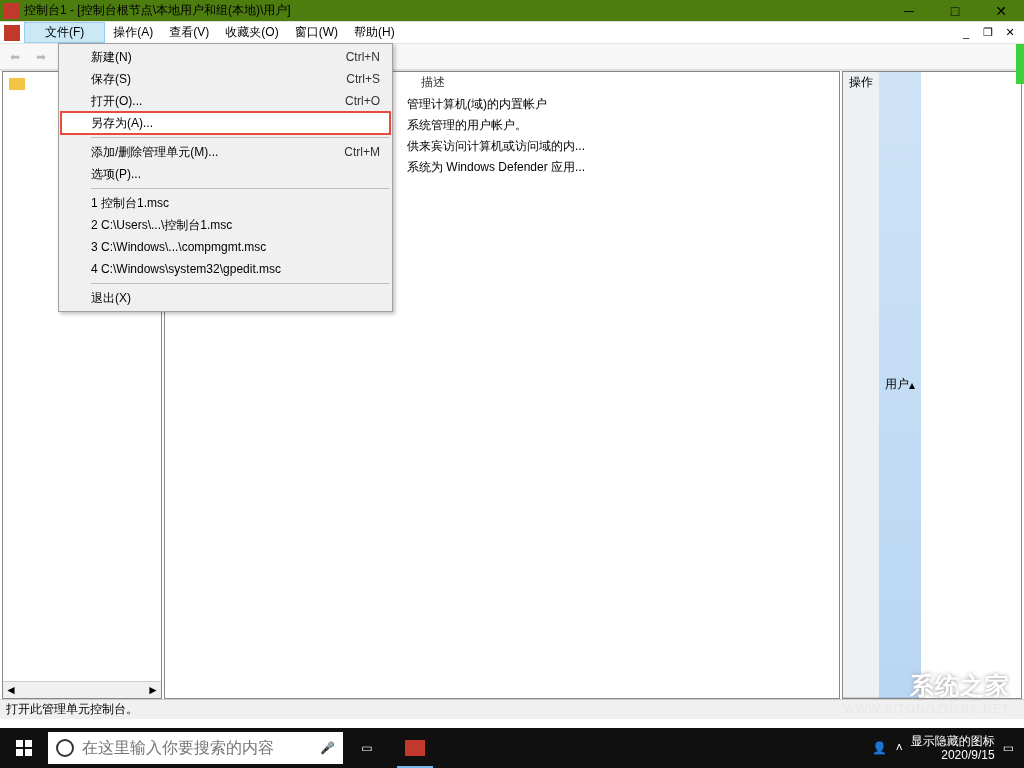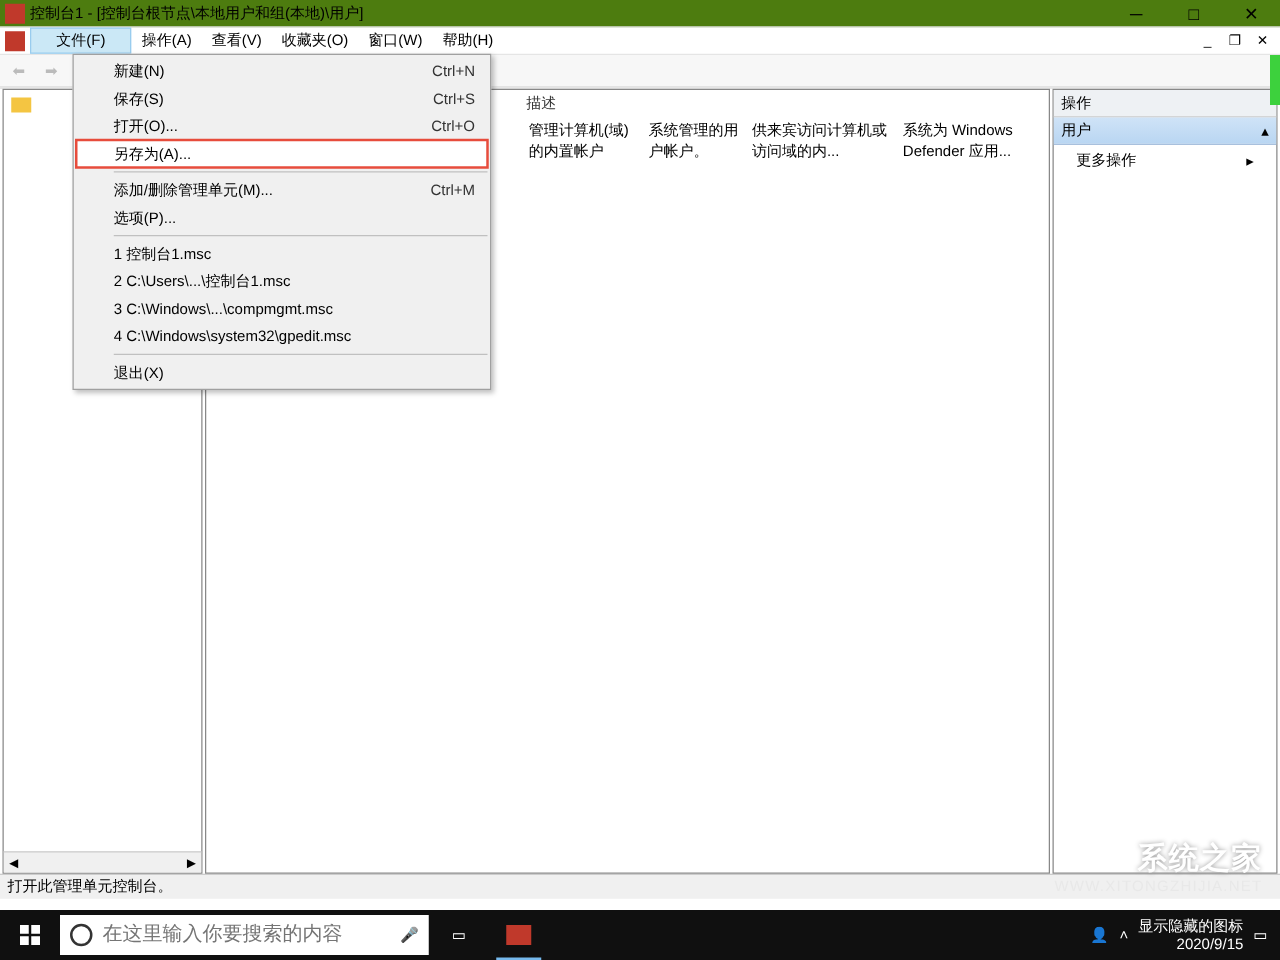--- a/index.html
+++ b/index.html
@@ -29,24 +29,24 @@
 .tb-btn { width: 18px; height: 18px; display:flex; align-items:center; justify-content:center; color:#555; }
 .tb-btn.disabled { color: #bbb; }
 
 .workspace { display: flex; height: 629px; border-top: 1px solid #ddd; }
 .left-pane { width: 160px; border: 1px solid #888; margin: 0 2px; background: #fff; position: relative; }
 .left-pane .hscroll { position: absolute; bottom: 0; left: 0; right: 0; height: 17px; border-top: 1px solid #ccc; background: #f0f0f0; display: flex; align-items: center; justify-content: space-between; padding: 0 2px;}
 .left-pane .folder-icon { position: absolute; top: 6px; left: 6px; width: 16px; height: 12px; background: #f4c542; }
 
 .center-pane { flex: 1; border: 1px solid #888; background: #fff; position: relative; }
 .center-pane .col-head { position: absolute; top: 0; left: 250px; height: 22px; padding: 2px 6px; color: #333; }
-.center-pane .rows { position: absolute; top: 24px; left: 258px; display: flex; flex-direction: row; gap: 4px; }
+.center-pane .rows { position: absolute; top: 24px; left: 242px; display: flex; flex-direction: column; gap: 4px; }
 .center-pane .cell { font-size: 12px; }
 
-.right-pane { width: 180px; border: 1px solid #888; margin: 0 2px; background: #fff; display: flex; flex-direction: column; }
+.right-pane { width: 180px; border: 1px solid #888; margin: 0 2px; background: #fff; display: flex; flex-direction: row; }
 .right-pane .panel-head { background: #eef1f4; padding: 2px 6px; border-bottom: 1px solid #ccc; }
 .right-pane .sub-head { background: linear-gradient(#cfe3f7,#b9d6f2); padding: 2px 6px; border-bottom: 1px solid #a8c0dd; display:flex; align-items:center; justify-content:space-between;}
 .right-pane .link-row { padding: 4px 18px; display: flex; align-items: center; justify-content: space-between; }
 
 .statusbar { height: 20px; background: #f0f0f0; border-top: 1px solid #ccc; padding-left: 6px; display:flex; align-items:center; }
 
 .taskbar { position:absolute; bottom:0; left:0; right:0; height:40px; background:#101010; display:flex; align-items:center; color:#fff; }
 .taskbar .start { width:48px; height:40px; display:flex; align-items:center; justify-content:center; }
 .taskbar .start span { width:16px; height:16px; display:grid; grid-template-columns:1fr 1fr; grid-template-rows:1fr 1fr; gap:2px; }
 .taskbar .start span i { background:#fff; }
@@ -159,24 +159,20 @@
       <div class="cell">系统为 Windows Defender 应用...</div>
     </div>
   </div>
 
   <div class="right-pane">
     <div class="panel-head">操作</div>
     <div class="sub-head">
       <span>用户</span>
       <span>▴</span>
     </div>
-    <div class="link-row">
-      <span>更多操作</span>
-      <span>▸</span>
-    </div>
   </div>
 </div>
 
 <div class="statusbar">
   <span>打开此管理单元控制台。</span>
 </div>
 
 <div class="watermark">
   <div class="logo">系统之家</div>
   <div>WWW.XITONGZHIJIA.NET</div>

